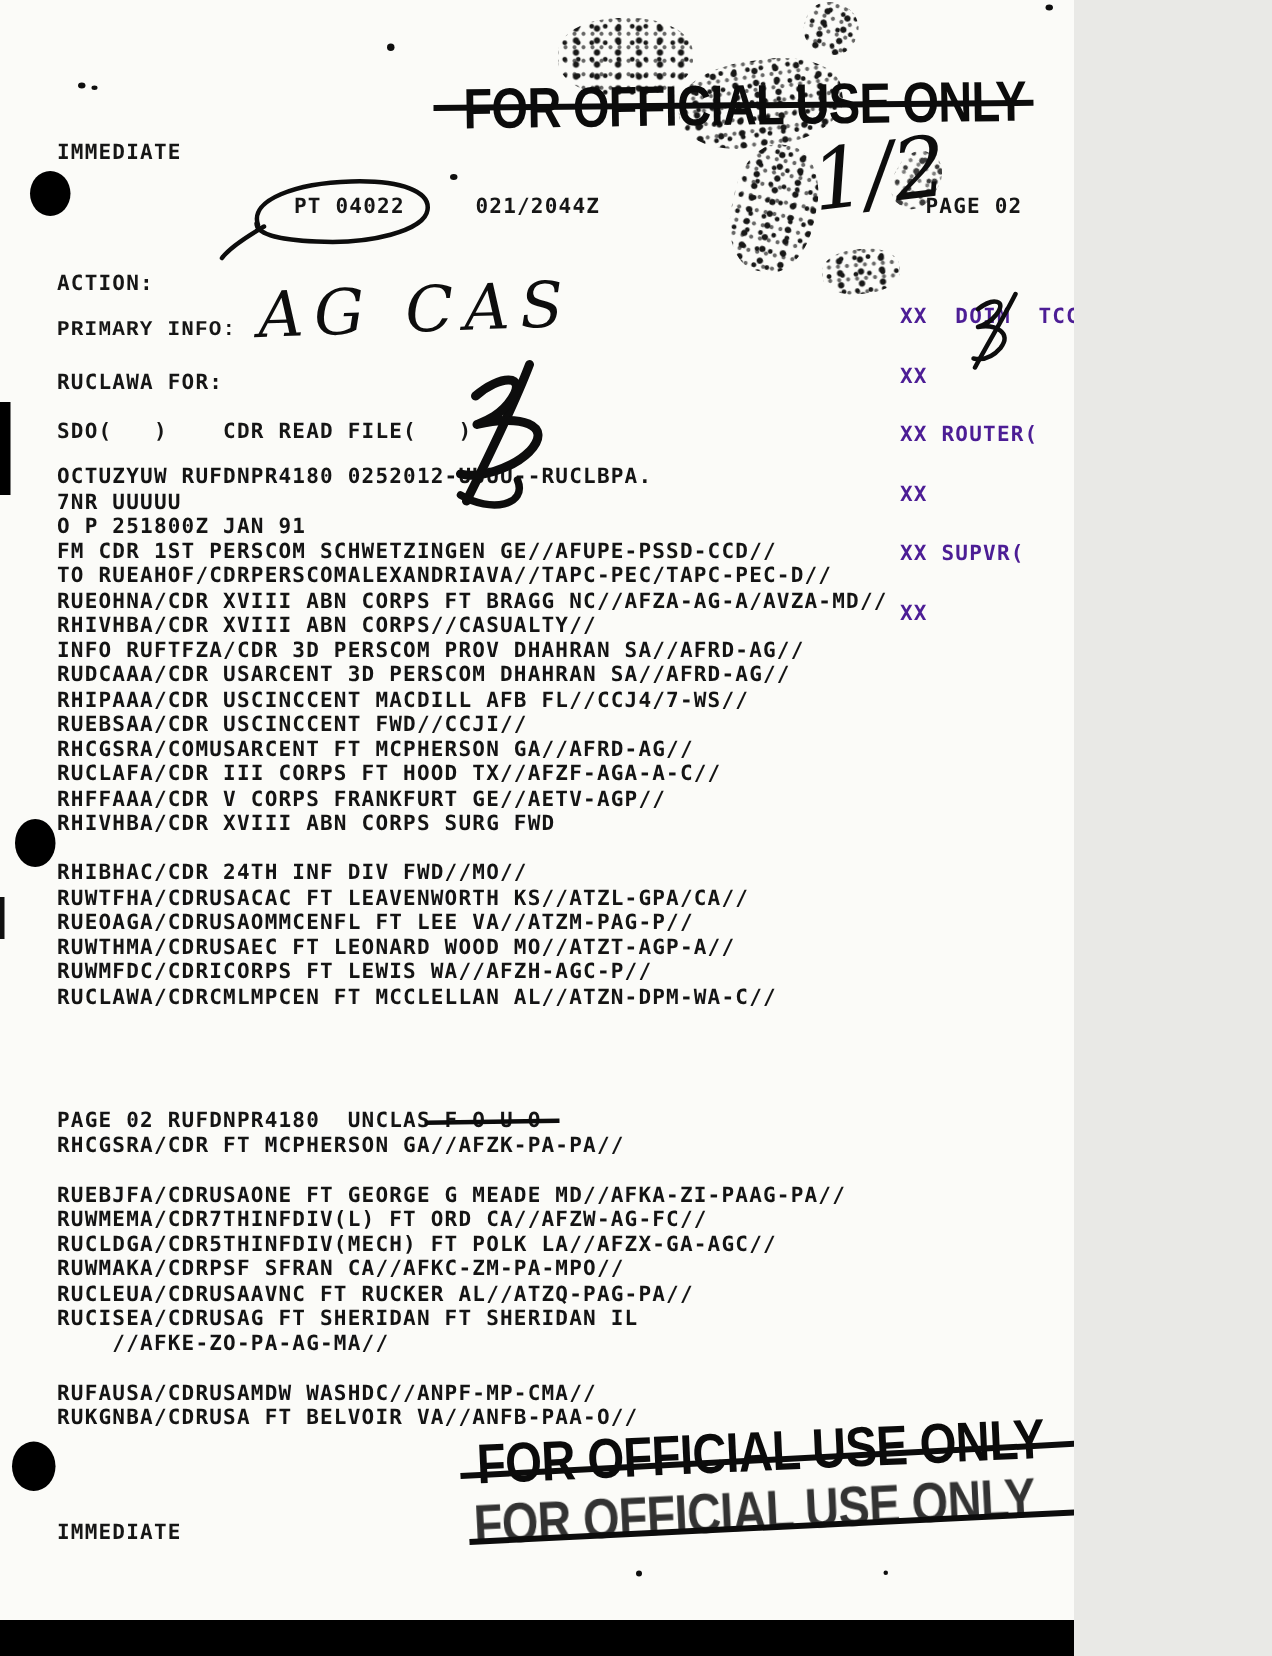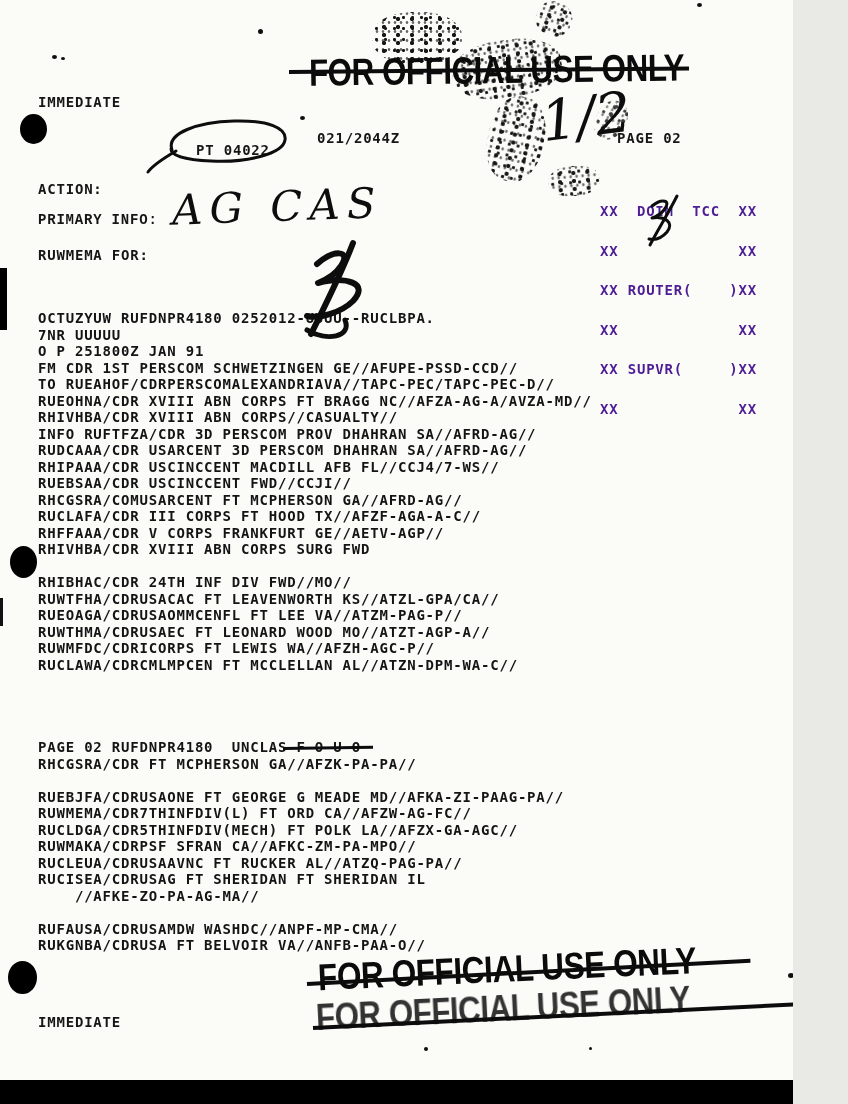--- a/index.html
+++ b/index.html
@@ -1,16 +1,16 @@
 <!DOCTYPE html>
 <html><head>
 <meta charset="utf-8">
 <style>
   html,body{margin:0;padding:0;background:#e9e9e6;}
-  .page{position:relative;width:793px;height:1104px;background:#fbfbf8;overflow:hidden;
+  .page{position:relative;width:716px;height:1104px;background:#fbfbf8;overflow:hidden;
         font-family:"DejaVu Sans Mono",monospace;}
   .label{position:absolute;font-family:"DejaVu Sans Mono",monospace;font-weight:700;
          font-size:14px;letter-spacing:0.8px;color:#161616;white-space:pre;}
   .stamp{position:absolute;font-family:"Liberation Sans",sans-serif;font-weight:700;
          font-size:33px;letter-spacing:-0.5px;color:#0b0b0b;white-space:nowrap;
          transform-origin:left center;}
   .strike{position:absolute;background:#0c0c0c;transform-origin:left center;}
   .punch{position:absolute;background:#000;border-radius:50%;}
   .dot{position:absolute;background:#0e0e0e;border-radius:50%;}
   .speckle{position:absolute;border-radius:45%;opacity:.95;
@@ -19,21 +19,21 @@
       radial-gradient(circle,#0c0c0c 1.7px,transparent 2.5px),
       radial-gradient(circle,rgba(12,12,12,.65) 1px,transparent 1.7px);
     background-size:9px 11px,14px 8px,6px 9px;
     background-position:0 0,5px 3px,2px 6px;}
   #top-stamp{left:309px;top:54px;transform:rotate(-0.8deg) scale(0.95,1.15);}
   #top-strike{left:289px;top:70px;width:400px;height:4px;transform:rotate(-0.5deg);}
   #immediate-top{left:38px;top:94px;}
   #punch1{left:20px;top:114px;width:27px;height:30px;}
   #punch2{left:10px;top:546px;width:27px;height:32px;}
   #punch3{left:8px;top:961px;width:29px;height:33px;}
-  #pt-number{left:196px;top:130px;margin-top:12px;}
+  #pt-number{left:196px;top:130px;}
   #dtg{left:317px;top:130px;}
   #page-01{left:617px;top:130px;}
   #hw-frac{position:absolute;left:541px;top:84px;font:italic 400 56px "DejaVu Serif",serif;
            color:#0d0d0d;transform:rotate(-7deg);}
   #action-label{left:38px;top:181px;text-align:center;}
   #primary-info-label{left:38px;top:212px;font-family:Liberation Mono, monospace;}
   #hw-aginfo{position:absolute;left:172px;top:182px;font:italic 400 42px "DejaVu Serif",serif;
              letter-spacing:7px;color:#0d0d0d;transform:rotate(-2deg);white-space:pre;}
   #copies-for-label{left:38px;top:247px;}
   #sdo-line{left:38px;top:280px;}
@@ -94,21 +94,22 @@
   <div class="punch" id="punch3"></div>
 
   <div class="label" id="pt-number">PT 04022</div>
   <div class="label" id="dtg">021/2044Z</div>
   <div id="hw-frac">1/2</div>
   <div class="label" id="page-01">PAGE 02</div>
 
   <div class="label" id="action-label">ACTION:</div>
   <div class="label" id="primary-info-label">PRIMARY INFO:</div>
   <div id="hw-aginfo">AG CAS</div>
-  <div class="label" id="copies-for-label">RUWMEMA FOR:</div>
+  <div class="label" id="copies-for-label">RUCLAWA FOR:</div>
+  <div class="label" id="sdo-line">SDO(   )    CDR READ FILE(   )</div>
 
   <div id="routing-box">
     <div class="rrow">XX  DOIM  TCC  XX</div>
     <div class="rrow">XX             XX</div>
     <div class="rrow">XX ROUTER(    )XX</div>
     <div class="rrow">XX             XX</div>
     <div class="rrow">XX SUPVR(     )XX</div>
     <div class="rrow">XX             XX</div>
   </div>
 

